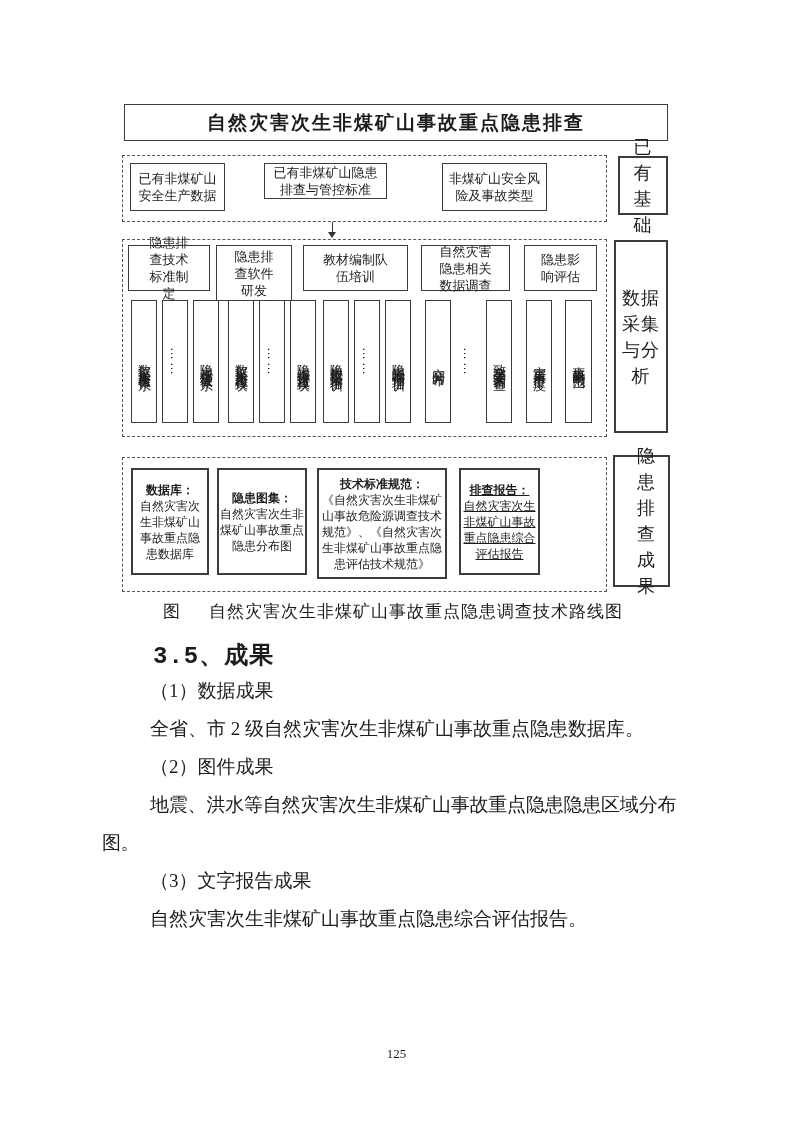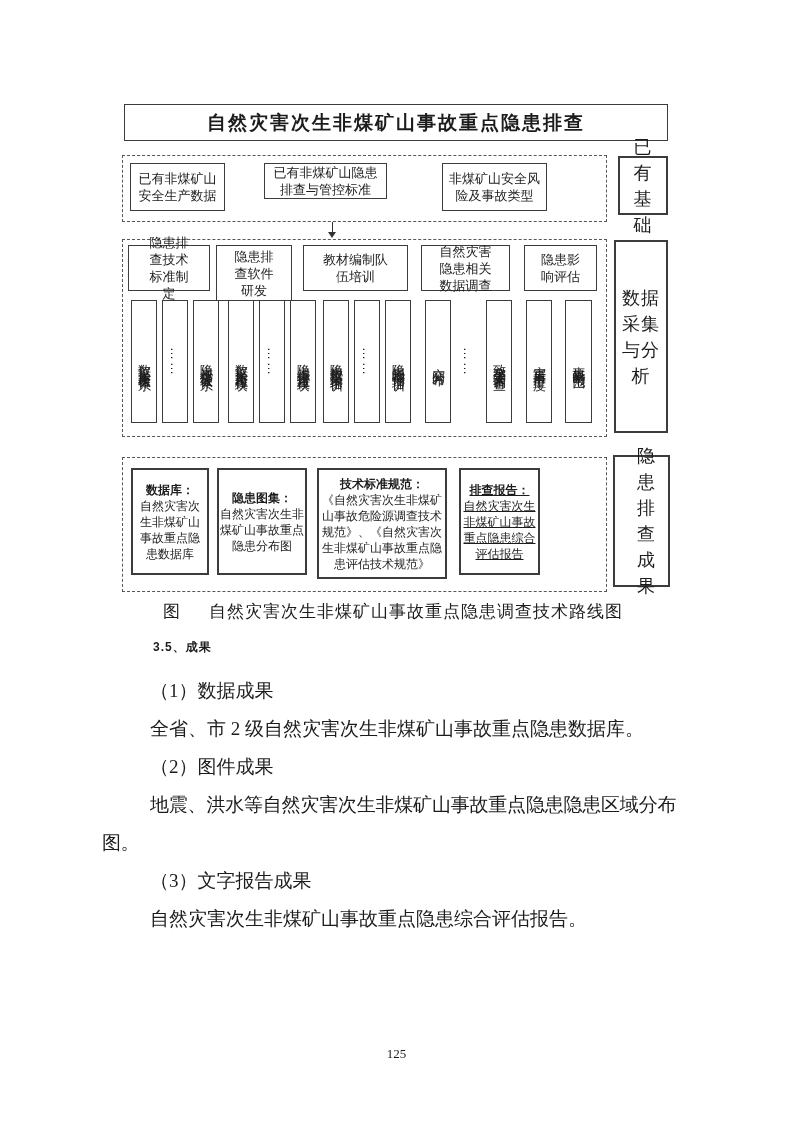--- a/index.html
+++ b/index.html
@@ -46,21 +46,21 @@
     width:0; height:0;
     border-left:4px solid transparent; border-right:4px solid transparent;
     border-top:6px solid #333;
   }
   
   .caption{
     font-family:Liberation Sans, sans-serif;
     font-size:17px; letter-spacing:1px; white-space:nowrap;
   }
   .caption .cap-prefix{margin-right:28px;}
-  .heading{font-size:12px; font-weight:bold; letter-spacing:1px;}
+  .heading{font-size:24px; font-weight:bold; letter-spacing:1px;font-family:Liberation Mono, monospace;}
   .bodytext{
     font-family:"Liberation Serif", serif;
     font-size:19px; line-height:38px; text-align:justify;
   }
   .bodytext p{margin:0; text-indent:48px;}
   .bodytext p.tight{letter-spacing:-0.45px;}
   .pageno{
     left:0; width:100%; text-align:center;
     font-family:"Liberation Serif", serif; font-size:13px;
   }

